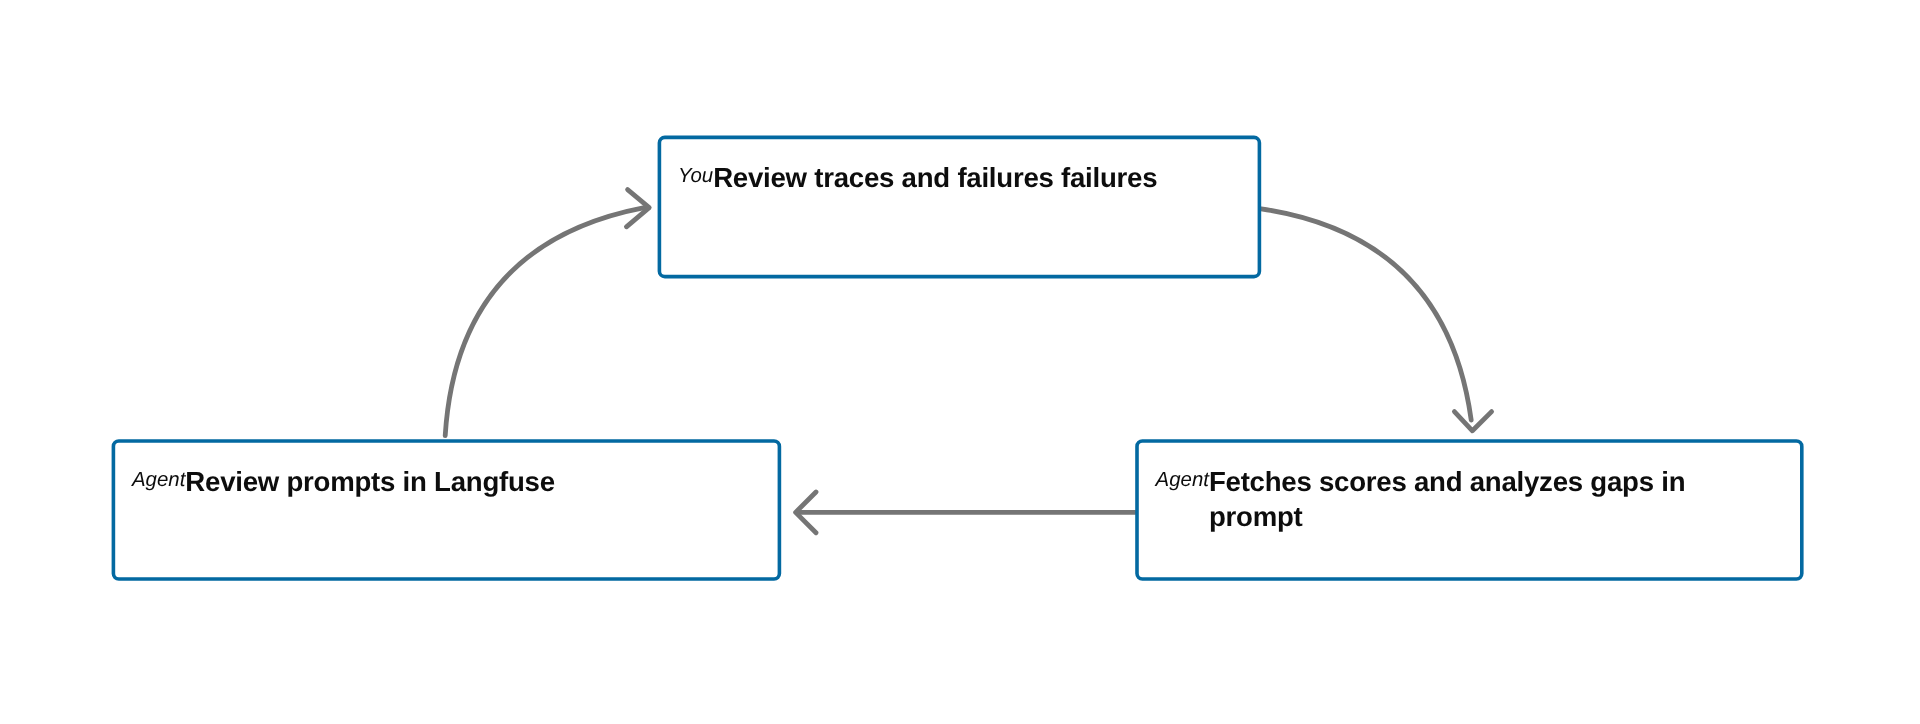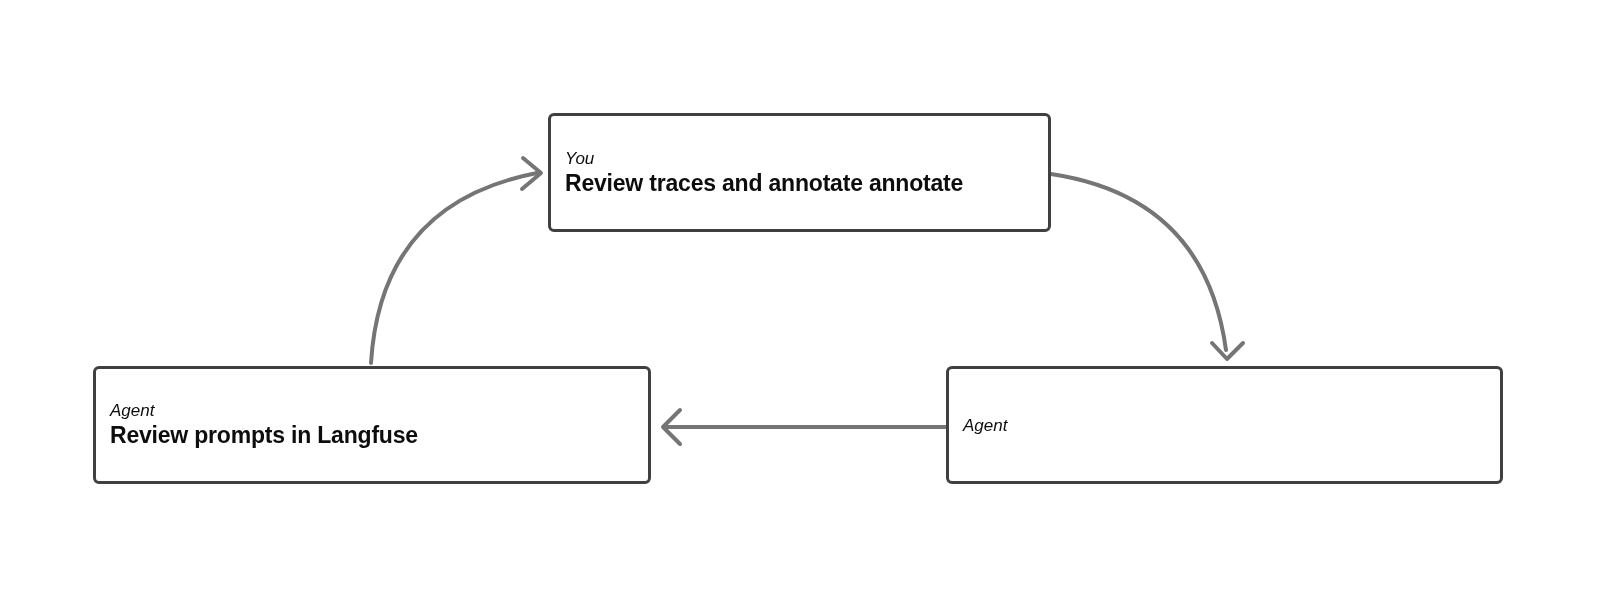--- a/index.html
+++ b/index.html
@@ -22,26 +22,26 @@
     left: 0;
     top: 0;
     width: 1600px;
     height: 603px;
     pointer-events: none;
   }
   .node {
     position: absolute;
     box-sizing: border-box;
     background: #ffffff;
-    border: 3px solid #404040;
+    border: 3px solid #0369a1;
     border-radius: 6px;
     padding: 18px 14px 18px 14px;
     display: flex;
-    flex-direction: column;
-    justify-content: center;
+    flex-direction: row;
+    justify-content: flex-start;
   }
   .node-actor {
     font-style: italic;
     font-size: 17px;
     line-height: 1.25;
     color: #0d0d0d;
     margin-top: 2px;
   }
   .node-title {
     font-weight: bold;
@@ -95,25 +95,26 @@
     </g>
 
     <g>
       <path class="edge" d="M 946 427 L 666 427"></path>
       <path class="edge" d="M 680 410 L 663 427 L 680 444"></path>
     </g>
   </svg>
 
   <div class="node node-you">
     <div class="node-actor">You</div>
-    <div class="node-title">Review traces and annotate annotate</div>
+    <div class="node-title">Review traces and failures failures</div>
   </div>
 
   <div class="node node-agent-update">
     <div class="node-actor">Agent</div>
     <div class="node-title">Review prompts in Langfuse</div>
   </div>
 
   <div class="node node-agent-fetch">
     <div class="node-actor">Agent</div>
+    <div class="node-title">Fetches scores and analyzes gaps in prompt</div>
   </div>
 
 </div>
 
 </body></html>

